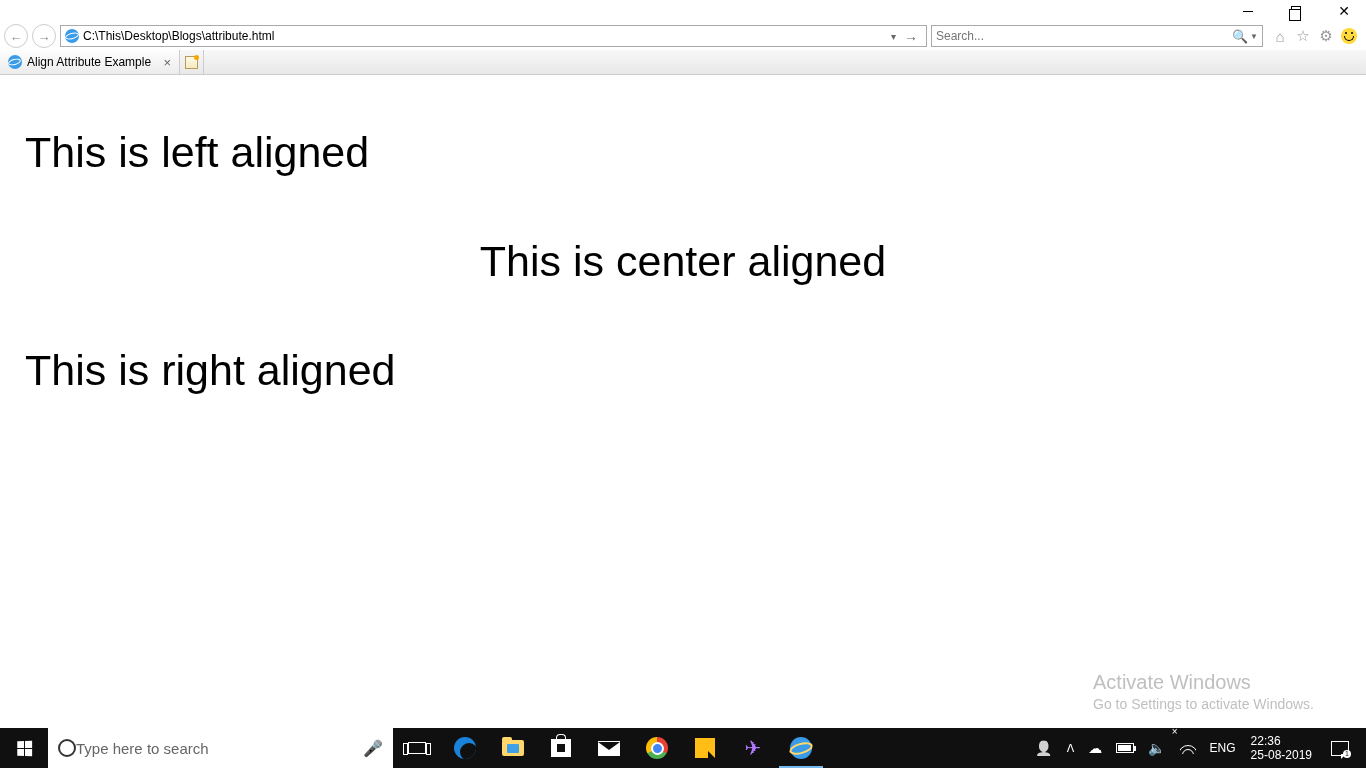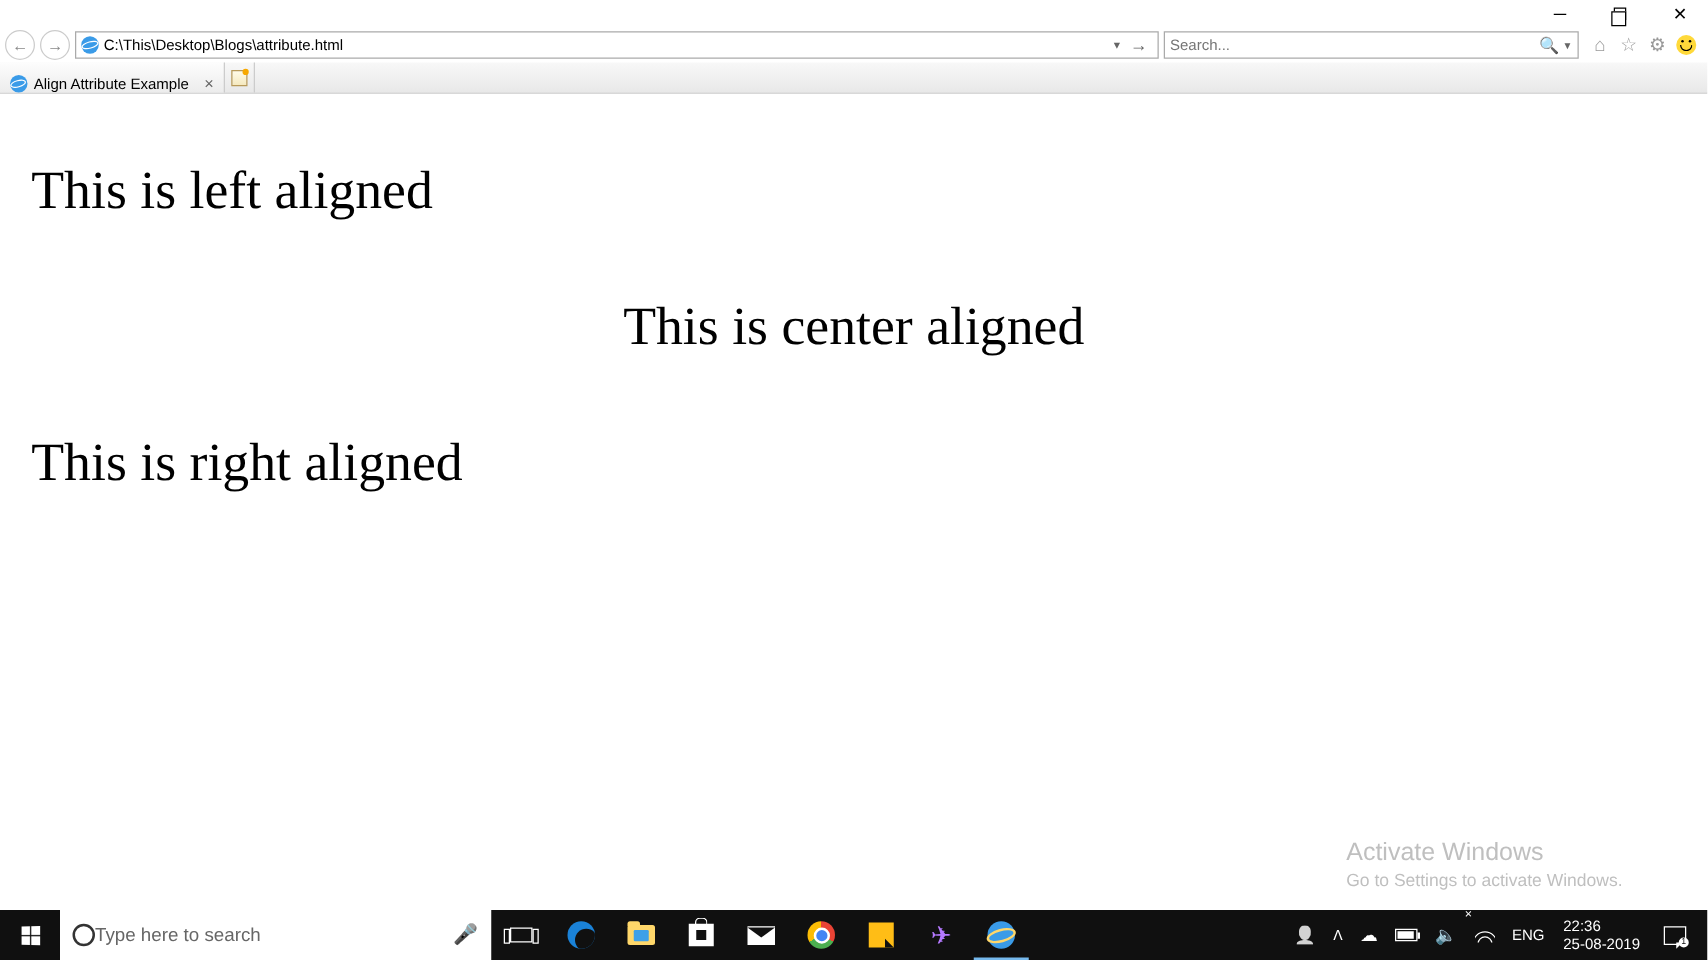--- a/index.html
+++ b/index.html
@@ -129,21 +129,21 @@
     
     .tabrow {
       height: 25px;
       background: linear-gradient(#f8f8f8, #e8e8e8);
       border-bottom: 1px solid #ccc;
       display: flex;
       align-items: stretch;
     }
     .tab {
       display: flex;
-      align-items: flex-end;
+      align-items: center;
       padding: 0 8px;
       font-size: 12px;
       border-right: 1px solid #ccc;
       background: linear-gradient(#fdfdfd, #ececec);
       gap: 5px;
       min-width: 180px;
       position: relative;
     }
     .tab .ie-small {
       width: 14px; height: 14px;
@@ -170,35 +170,35 @@
     .newtab-icon {
       width: 13px; height: 13px; border:1px solid #b89a5a;
       background: linear-gradient(#fffbe8,#f5e9c0);
       position: relative;
     }
     .newtab-icon::after{ content:""; position:absolute; width:5px; height:5px; background:#f7a800; top:-2px; right:-2px; border-radius:50%;}
     
     
     .content {
       padding: 25px;
-      font-family: Liberation Serif, serif;
+      font-family: Liberation Sans, sans-serif;
     }
     .content h1 {
       font-weight: normal;
       font-size: 43px;
       margin: 28px 0 60px 0;
     }
     .align-left { text-align: left; }
     .align-center { text-align: center; }
     .align-right { }
     
     
     .watermark {
       position: absolute;
-      right: 68px;
+      right: 52px;
       bottom: 56px;
       color: #bfbfbf;
       font-size: 14px;
       text-align: left;
     }
     .watermark .big { font-size: 20px; margin-bottom: 2px; }
     
     
     .taskbar {
       position: absolute;

